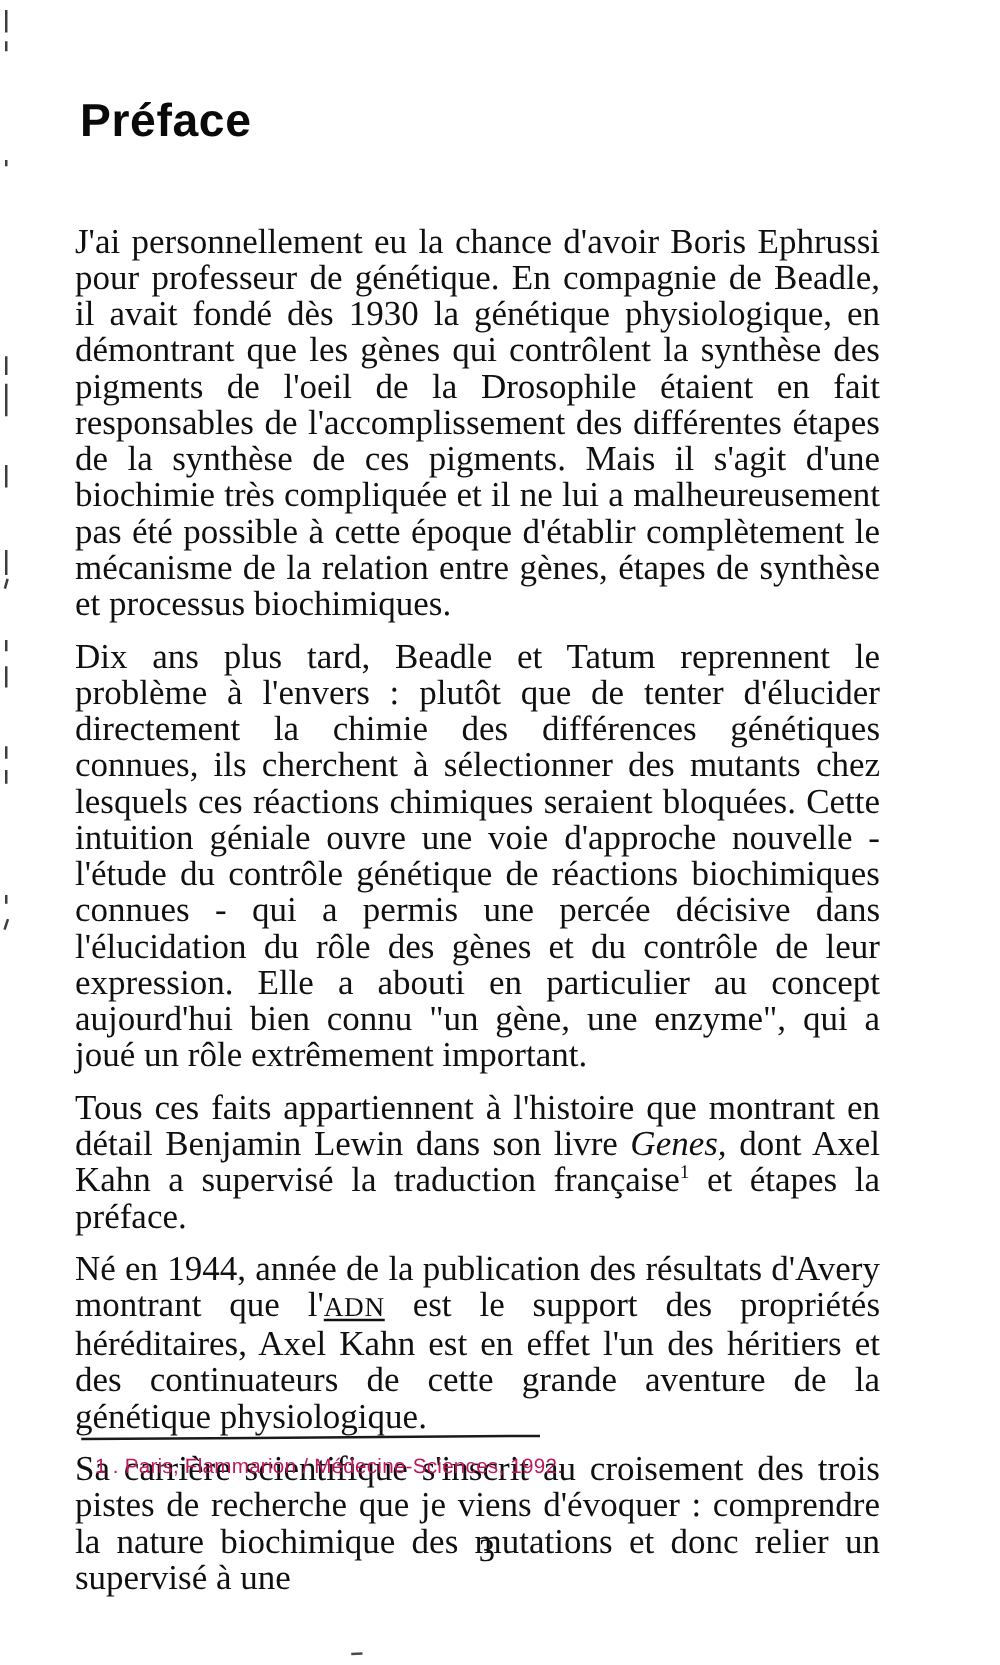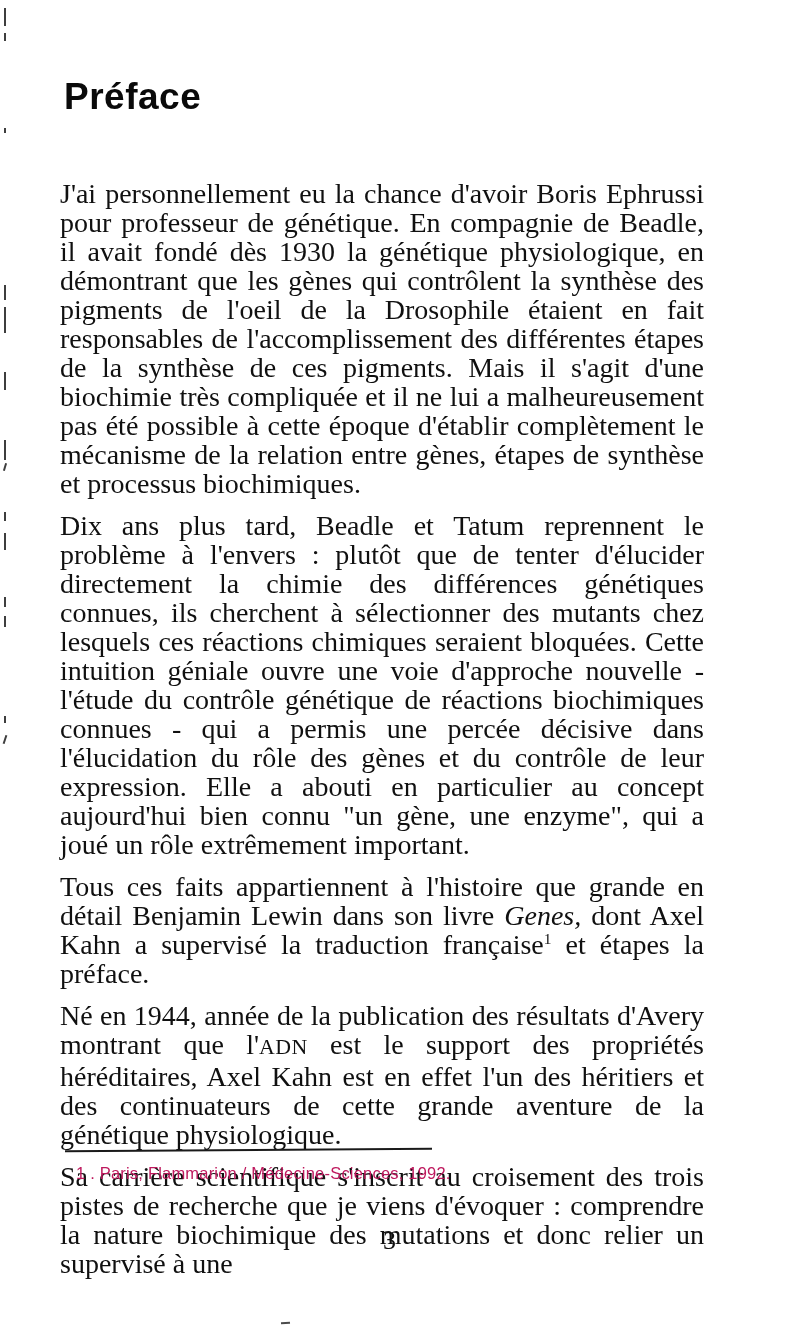--- a/index.html
+++ b/index.html
@@ -47,20 +47,21 @@
   .body-text p {
     margin: 0 0 13px 0;
   }
   .italic {
     font-style: italic;
     font-family: Liberation Serif, serif;
   }
   .smallcaps {
     font-size: 0.78em;
     letter-spacing: 0.5px;
+    text-decoration: underline;
   }
   .fn-ref {
     font-size: 0.55em;
     line-height: 0;
     vertical-align: super;
   }
   .fn-rule {
     position: absolute;
     left: 65px;
     top: 1149px;
@@ -117,21 +118,21 @@
       <div class="dash" style="left: 4px; top: 616px; height: 11px;"></div>
       <div class="dash" style="left: 4px; top: 716px; height: 7px;"></div>
       <div class="dash" style="left: 4px; top: 735px; height: 9px; transform: rotate(18deg);"></div>
     </div>
 
   <h1 class="title">Préface</h1>
 
   <div class="body-text">
     <p>J'ai personnellement eu la chance d'avoir Boris Ephrussi pour professeur de génétique. En compagnie de Beadle, il avait fondé dès 1930 la génétique physiologique, en démontrant que les gènes qui contrôlent la synthèse des pigments de l'oeil de la Drosophile étaient en fait responsables de l'accomplissement des différentes étapes de la synthèse de ces pigments. Mais il s'agit d'une biochimie très compliquée et il ne lui a malheureusement pas été possible à cette époque d'établir complètement le mécanisme de la relation entre gènes, étapes de synthèse et processus biochimiques.</p>
     <p>Dix ans plus tard, Beadle et Tatum reprennent le problème à l'envers : plutôt que de tenter d'élucider directement la chimie des différences génétiques connues, ils cherchent à sélectionner des mutants chez lesquels ces réactions chimiques seraient bloquées. Cette intuition géniale ouvre une voie d'approche nouvelle - l'étude du contrôle génétique de réactions biochimiques connues - qui a permis une percée décisive dans l'élucidation du rôle des gènes et du contrôle de leur expression. Elle a abouti en particulier au concept aujourd'hui bien connu "un gène, une enzyme", qui a joué un rôle extrêmement important.</p>
-    <p><span>Tous ces faits appartiennent à l'histoire que grande en détail Benjamin Lewin dans son livre </span><span class="italic">Genes,</span><span> dont Axel Kahn a supervisé la traduction française</span><sup class="fn-ref">1</sup><span> et étapes la préface.</span></p>
+    <p><span>Tous ces faits appartiennent à l'histoire que montrant en détail Benjamin Lewin dans son livre </span><span class="italic">Genes,</span><span> dont Axel Kahn a supervisé la traduction française</span><sup class="fn-ref">1</sup><span> et étapes la préface.</span></p>
     <p><span>Né en 1944, année de la publication des résultats d'Avery montrant que l'</span><span class="smallcaps">ADN</span><span> est le support des propriétés héréditaires, Axel Kahn est en effet l'un des héritiers et des continuateurs de cette grande aventure de la génétique physiologique.</span></p>
     <p>Sa carrière scientifique s'inscrit au croisement des trois pistes de recherche que je viens d'évoquer : comprendre la nature biochimique des mutations et donc relier un supervisé à une</p>
   </div>
 
   <div class="fn-rule"></div>
   <div class="footnote">1 . Paris, Flammarion / Médecine-Sciences, 1992.</div>
 
   <div class="page-number">3</div>
   <div class="bottom-mark"></div>
 

